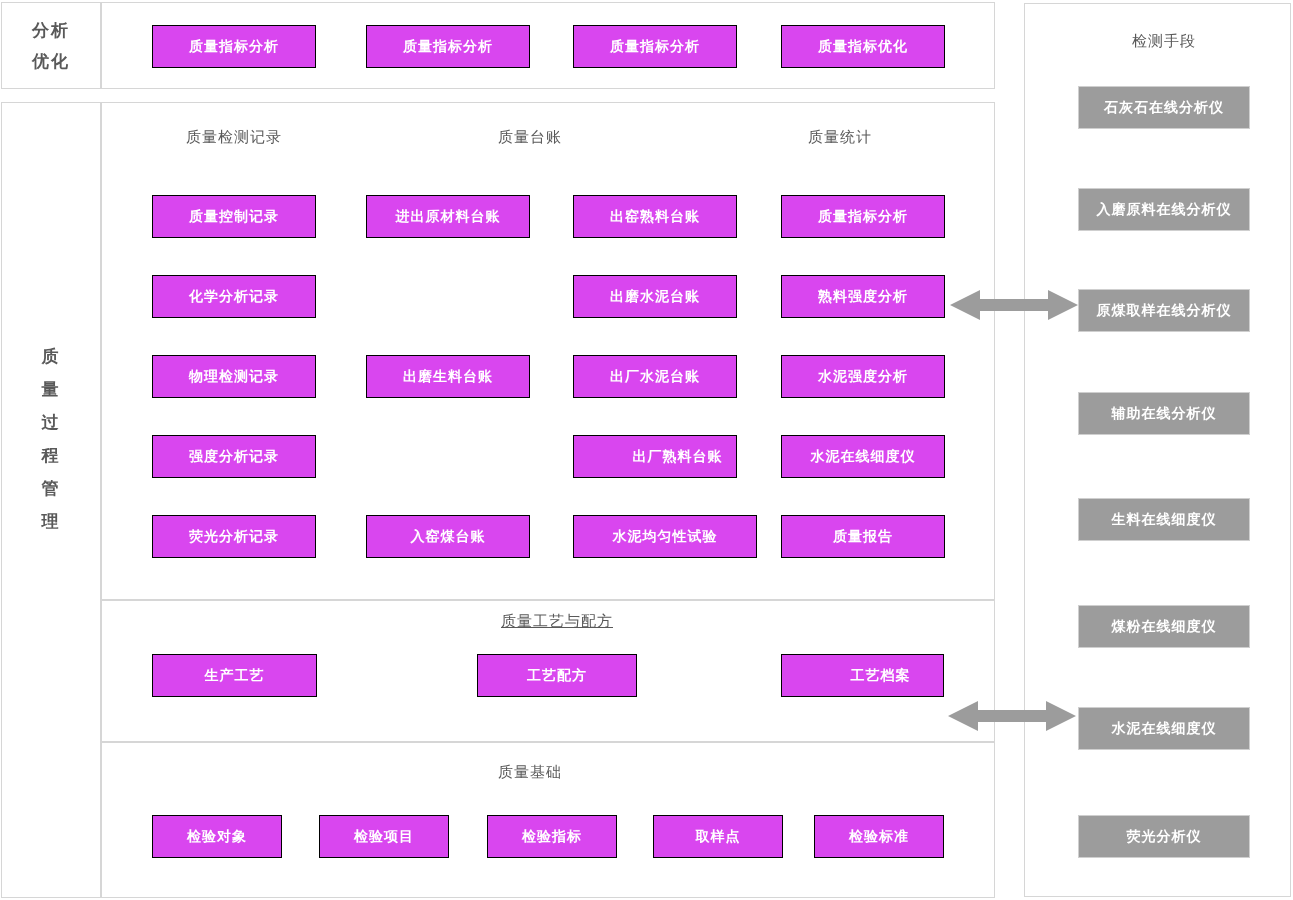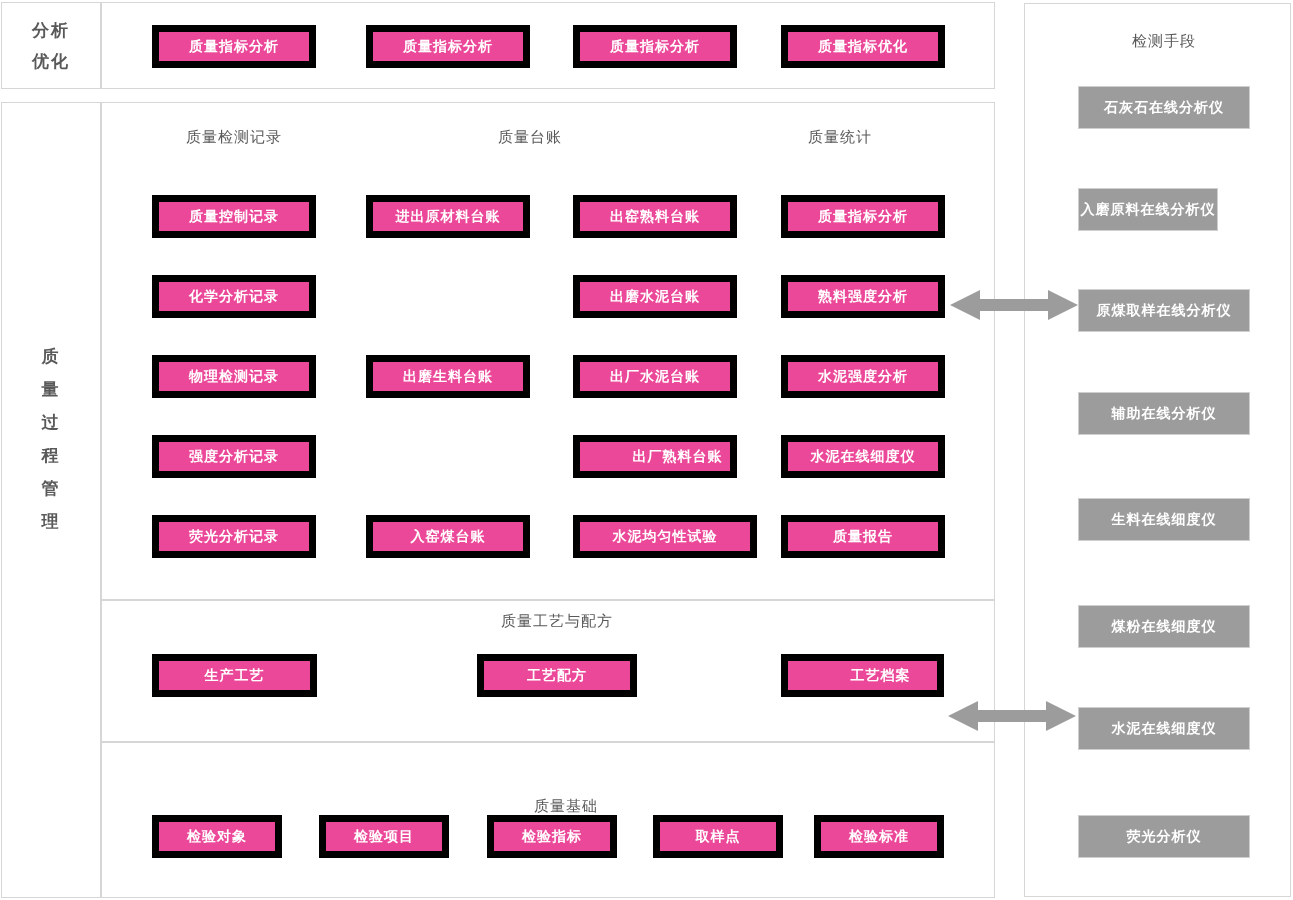--- a/index.html
+++ b/index.html
@@ -2,21 +2,21 @@
 <html><head>
 <meta charset="utf-8">
 <style>
   * { margin:0; padding:0; box-sizing:border-box; }
   html,body { background:#fff; }
   body { font-family:"Liberation Sans","DejaVu Sans",sans-serif; }
   .canvas { position:relative; width:1293px; height:900px; background:#fff; overflow:hidden; }
   .box { position:absolute; background:#fff; border:1px solid #d6d6d6; }
   .btn { position:absolute; height:43px; display:flex; align-items:center; justify-content:center;
          font-size:14px; font-weight:600; color:#fff; letter-spacing:1px; white-space:nowrap; cursor:pointer; }
-  .btn-orange { background:#ec4899; border:7px solid #000000; }
+  .btn-orange { background:#d946ef; border:1px solid #000000; }
   .btn-gray { background:#9c9c9c; border:1px solid #cfcfcf; }
   .sec-title { position:absolute; width:200px; text-align:center; font-size:15px; font-weight:500;
                color:#595959; letter-spacing:1px; }
   .side-label { position:absolute; left:1px; width:100px; text-align:center; color:#595959;
                 font-size:17px; font-weight:700; letter-spacing:2px; }
   .side-label .ln { line-height:31px; }
   .vchar { line-height:33px; font-size:17px; font-weight:700; color:#595959; }
   .arrow { position:absolute; }
 </style>
 </head>
@@ -66,37 +66,37 @@
   <div class="btn btn-orange" style="left:573px; top:435px; width:164px;padding-left:45px;">出厂熟料台账</div>
   <div class="btn btn-orange" style="left:573px; top:515px; width:184px;">水泥均匀性试验</div>
 
   <div class="btn btn-orange" style="left:781px; top:195px; width:164px;">质量指标分析</div>
   <div class="btn btn-orange" style="left:781px; top:275px; width:164px;">熟料强度分析</div>
   <div class="btn btn-orange" style="left:781px; top:355px; width:164px;">水泥强度分析</div>
   <div class="btn btn-orange" style="left:781px; top:435px; width:164px;">水泥在线细度仪</div>
   <div class="btn btn-orange" style="left:781px; top:515px; width:164px;">质量报告</div>
 
   <div class="box" style="left:101px; top:600px; width:894px; height:142px;"></div>
-  <div class="sec-title" style="left:457px; top:612px;">质量工艺与配方</div>
+  <div class="sec-title" style="left:457px; top:612px;text-decoration:underline;">质量工艺与配方</div>
   <div class="btn btn-orange" style="left:152px; top:654px; width:165px;">生产工艺</div>
   <div class="btn btn-orange" style="left:477px; top:654px; width:160px;">工艺配方</div>
   <div class="btn btn-orange" style="left:781px; top:654px; width:163px;padding-left:36px;">工艺档案</div>
 
   <div class="box" style="left:101px; top:742px; width:894px; height:156px;"></div>
-  <div class="sec-title" style="left:466px; top:763px;margin-top:34px;">质量基础</div>
+  <div class="sec-title" style="left:430px; top:763px;">质量基础</div>
   <div class="btn btn-orange" style="left:152px; top:815px; width:130px;">检验对象</div>
   <div class="btn btn-orange" style="left:319px; top:815px; width:130px;">检验项目</div>
   <div class="btn btn-orange" style="left:487px; top:815px; width:130px;">检验指标</div>
   <div class="btn btn-orange" style="left:653px; top:815px; width:130px;">取样点</div>
   <div class="btn btn-orange" style="left:814px; top:815px; width:130px;">检验标准</div>
 
   <div class="box" style="left:1024px; top:3px; width:267px; height:894px;"></div>
   <div class="sec-title" style="left:1064px; top:32px;">检测手段</div>
   <div class="btn btn-gray" style="left:1078px; top:86px;  width:172px;">石灰石在线分析仪</div>
-  <div class="btn btn-gray" style="left:1078px; top:188px; width:140px;">入磨原料在线分析仪</div>
+  <div class="btn btn-gray" style="left:1078px; top:188px; width:172px;">入磨原料在线分析仪</div>
   <div class="btn btn-gray" style="left:1078px; top:289px; width:172px;">原煤取样在线分析仪</div>
   <div class="btn btn-gray" style="left:1078px; top:392px; width:172px;">辅助在线分析仪</div>
   <div class="btn btn-gray" style="left:1078px; top:498px; width:172px;">生料在线细度仪</div>
   <div class="btn btn-gray" style="left:1078px; top:605px; width:172px;">煤粉在线细度仪</div>
   <div class="btn btn-gray" style="left:1078px; top:707px; width:172px;">水泥在线细度仪</div>
   <div class="btn btn-gray" style="left:1078px; top:815px; width:172px;">荧光分析仪</div>
 
   <svg class="arrow" style="left:950px; top:287px;" width="128" height="36" viewBox="0 0 128 36">
     <polygon fill="#9c9c9c" points="0,18 30,3 30,12 98,12 98,3 128,18 98,33 98,24 30,24 30,33"></polygon>
   </svg>

